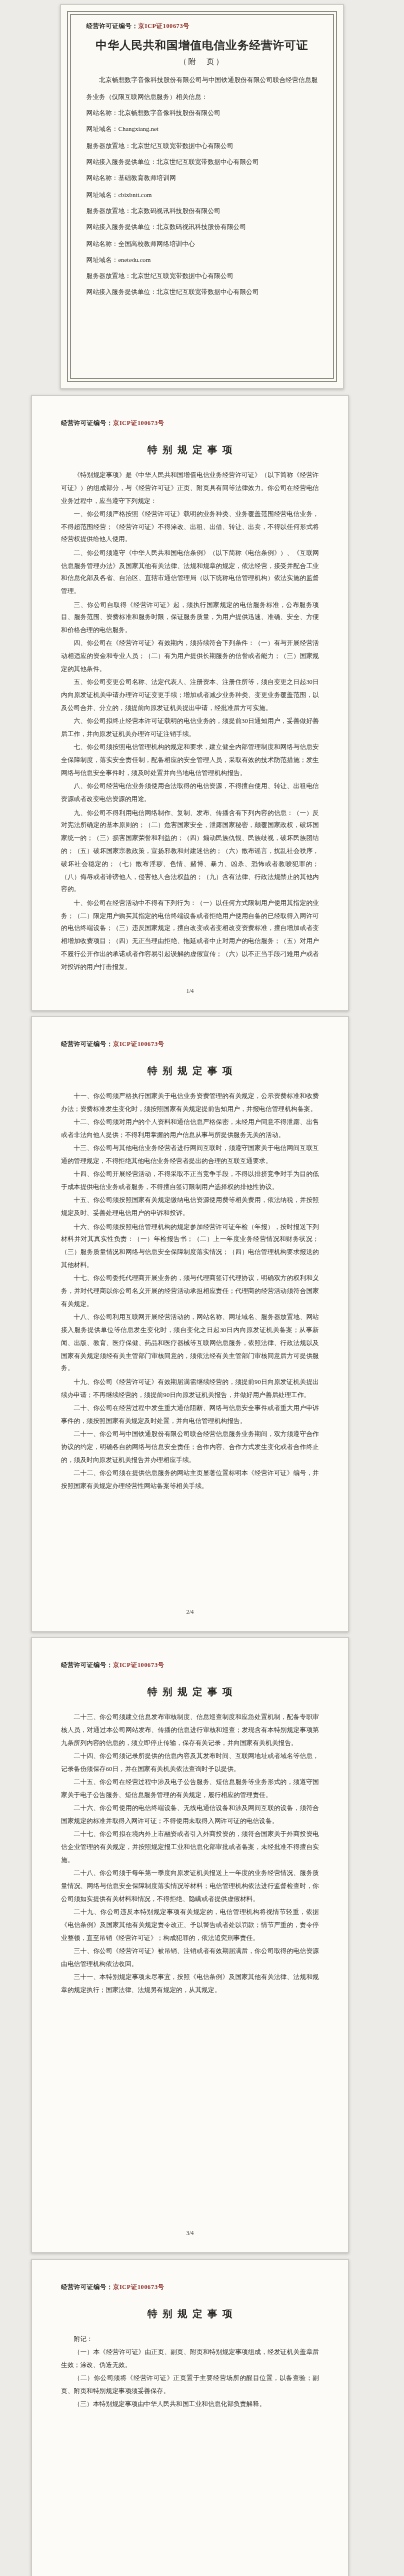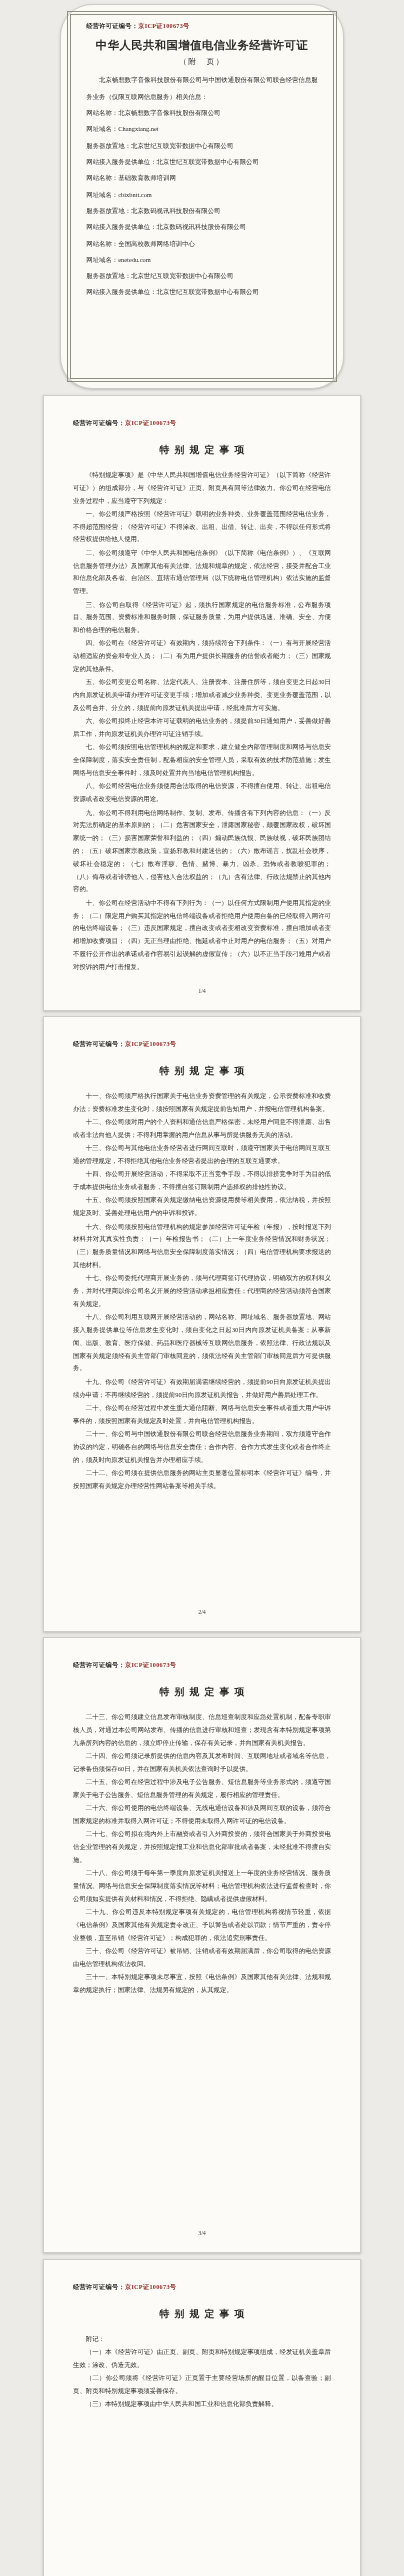--- a/index.html
+++ b/index.html
@@ -13,36 +13,36 @@
     overflow:hidden;
   }
   .page {
     position:absolute;
     background:#fcfbf8;
     border:0.5px solid #cfccc5;
     box-shadow:0 1px 2.6px rgba(70,66,58,.28);
   }
 
   
-  .cert-page { left:60px; top:4.1px; width:284px; height:385px; background:#fbfaf5;border-radius:32px; }
+  .cert-page { left:60px; top:4.1px; width:284px; height:385px; background:#fbfaf5; }
   .frame-outer { position:absolute; inset:5.7px; border:0.5px solid #8f8c82; }
   .frame-inner { position:absolute; inset:8.8px; border:1px solid #8f8c82; }
   .cert-content { position:absolute; inset:9.8px; padding:7.2px 15.5px 8.2px 15.5px; }
   .cert-header { font-size:6.2px; font-weight:bold; letter-spacing:0.3px; }
   .lic-no { color:#8e2b25; }
   .cert-title {
     font-size:11.3px; font-weight:bold; text-align:center;
     margin-top:7.2px; letter-spacing:0.5px; line-height:1.3;
   }
   .cert-subtitle { font-size:7.7px; font-weight:normal; text-align:center; margin-top:4.1px; letter-spacing:1.5px; }
   .cert-intro { font-size:6.4px; line-height:2.55; text-indent:2em; text-align:justify; margin-top:5.2px; }
   .cert-lines p { font-size:6.4px; line-height:2.55; text-align:left; }
 
   
-  .prov-page { left:43px; width:318px; height:616px; padding:23px 29px 46px 29px; }
+  .prov-page { left:31px; width:318px; height:616px; padding:23px 29px 46px 29px; }
   .prov-page.last { height:611px; }
   .prov-header { font-size:6.2px; font-weight:bold; letter-spacing:0.3px; }
   .prov-title {
     font-size:9.8px; font-weight:bold; text-align:center;
     letter-spacing:5.2px; text-indent:5.2px;
     margin:15.5px 0 12.4px 0;
   }
   .prov-body p {
     font-size:6.4px; line-height:2.0;
     text-align:justify; text-indent:2em;

